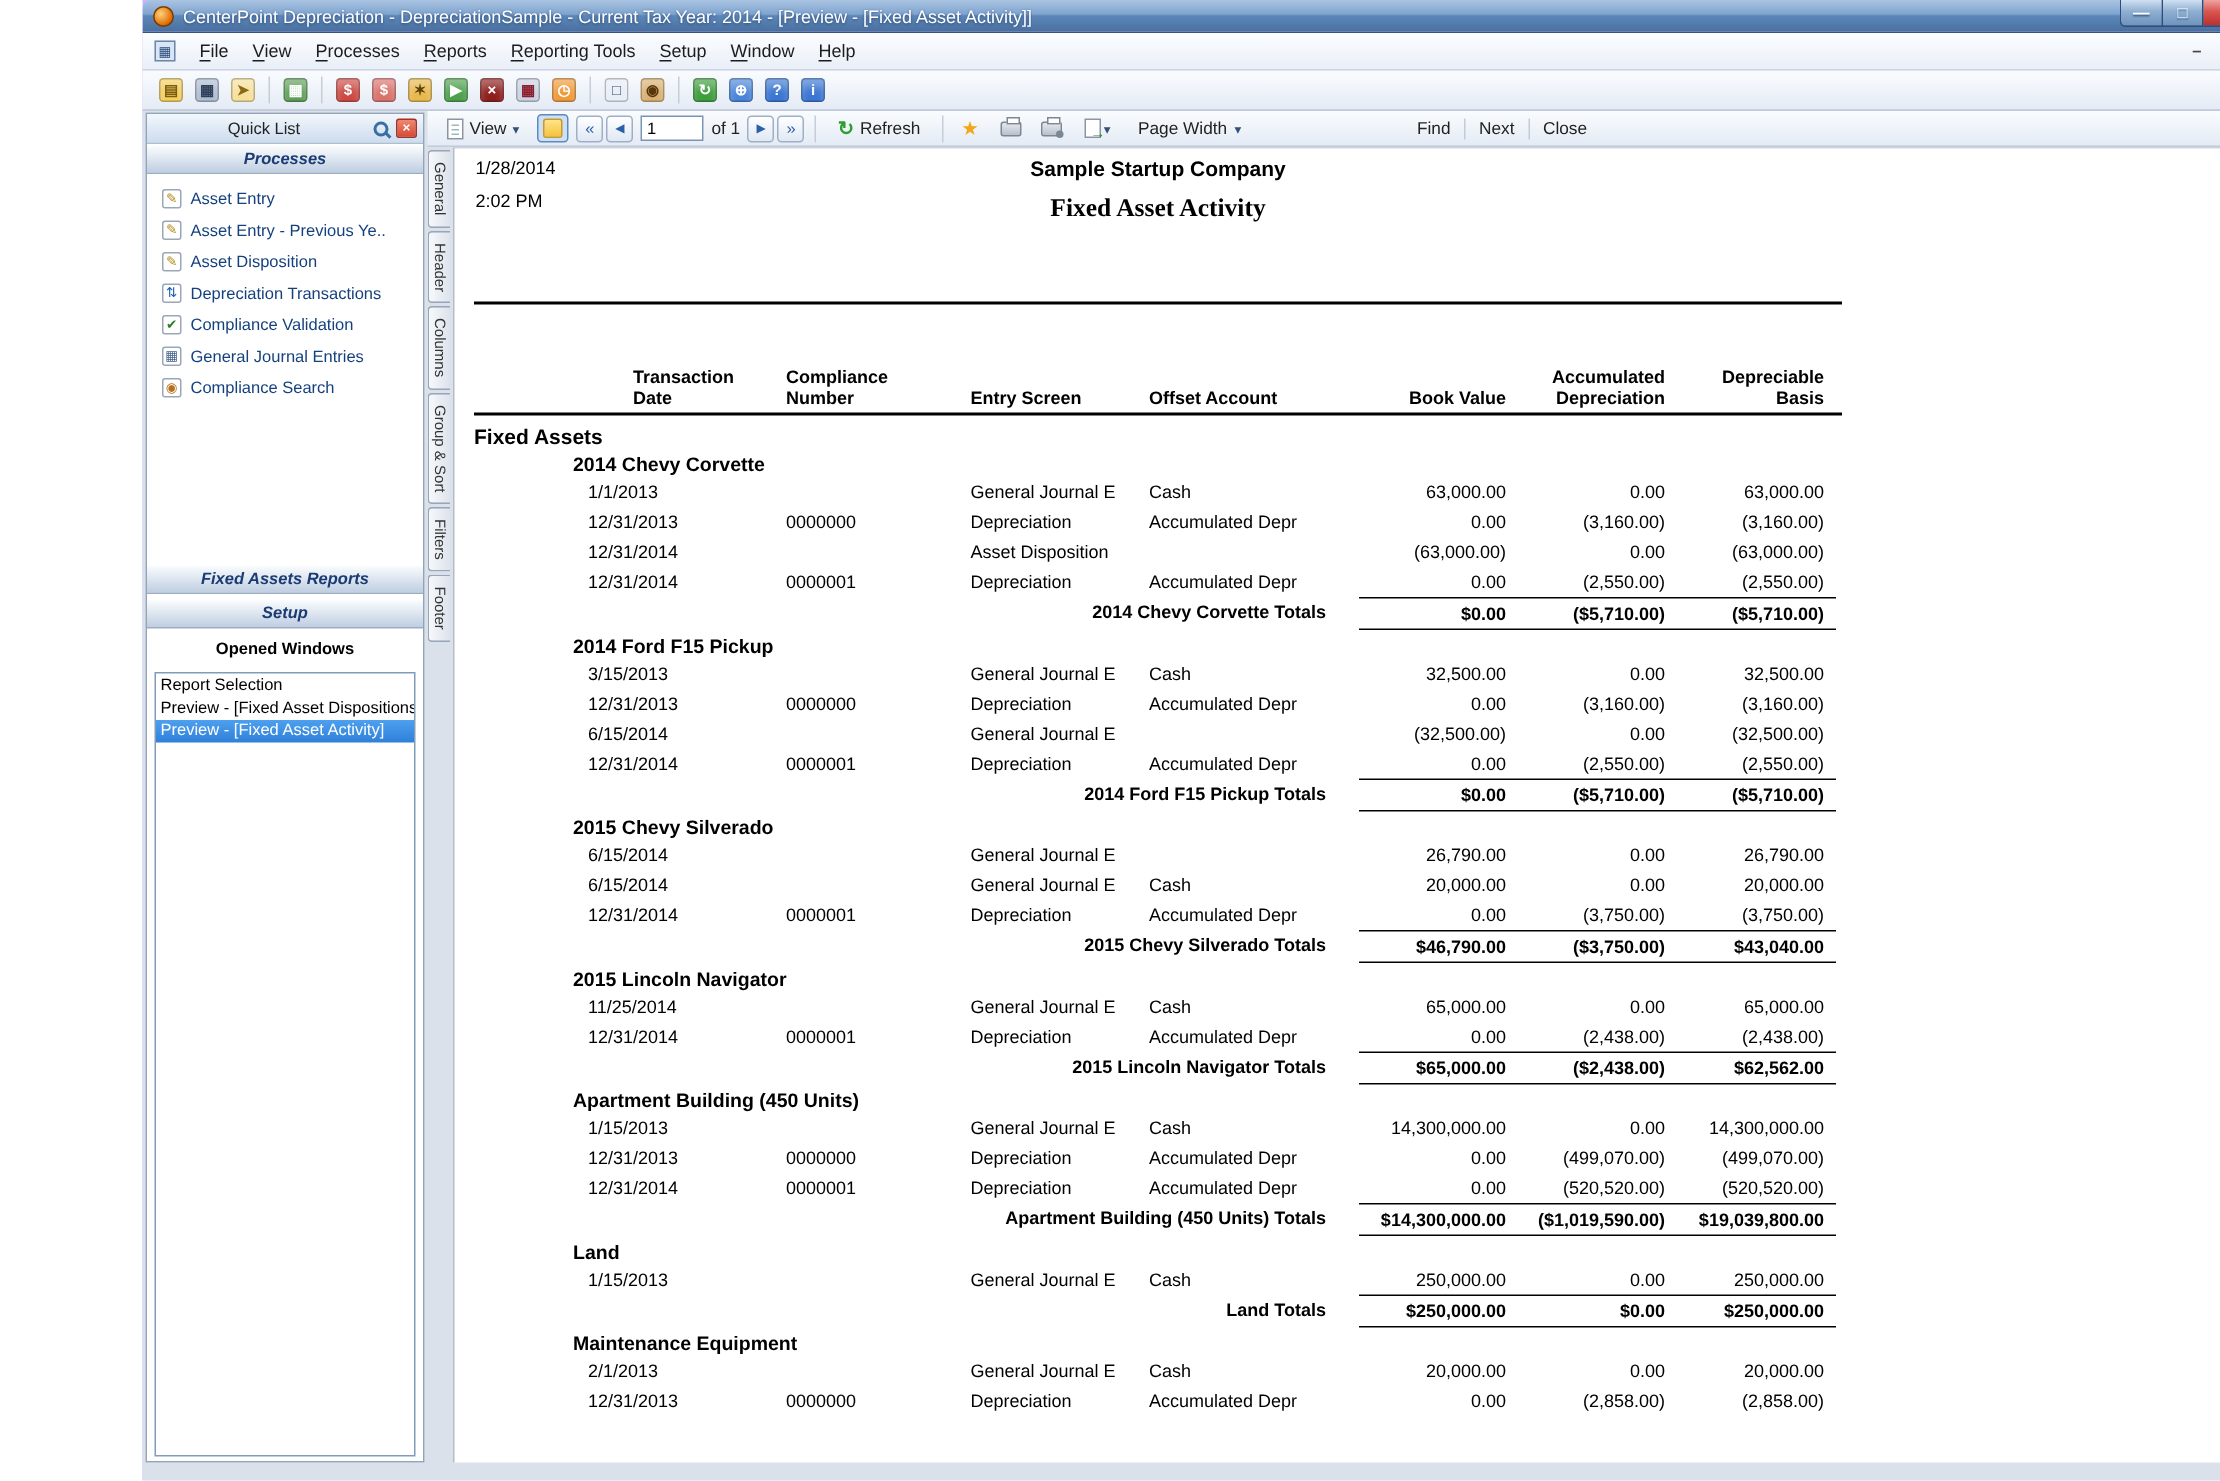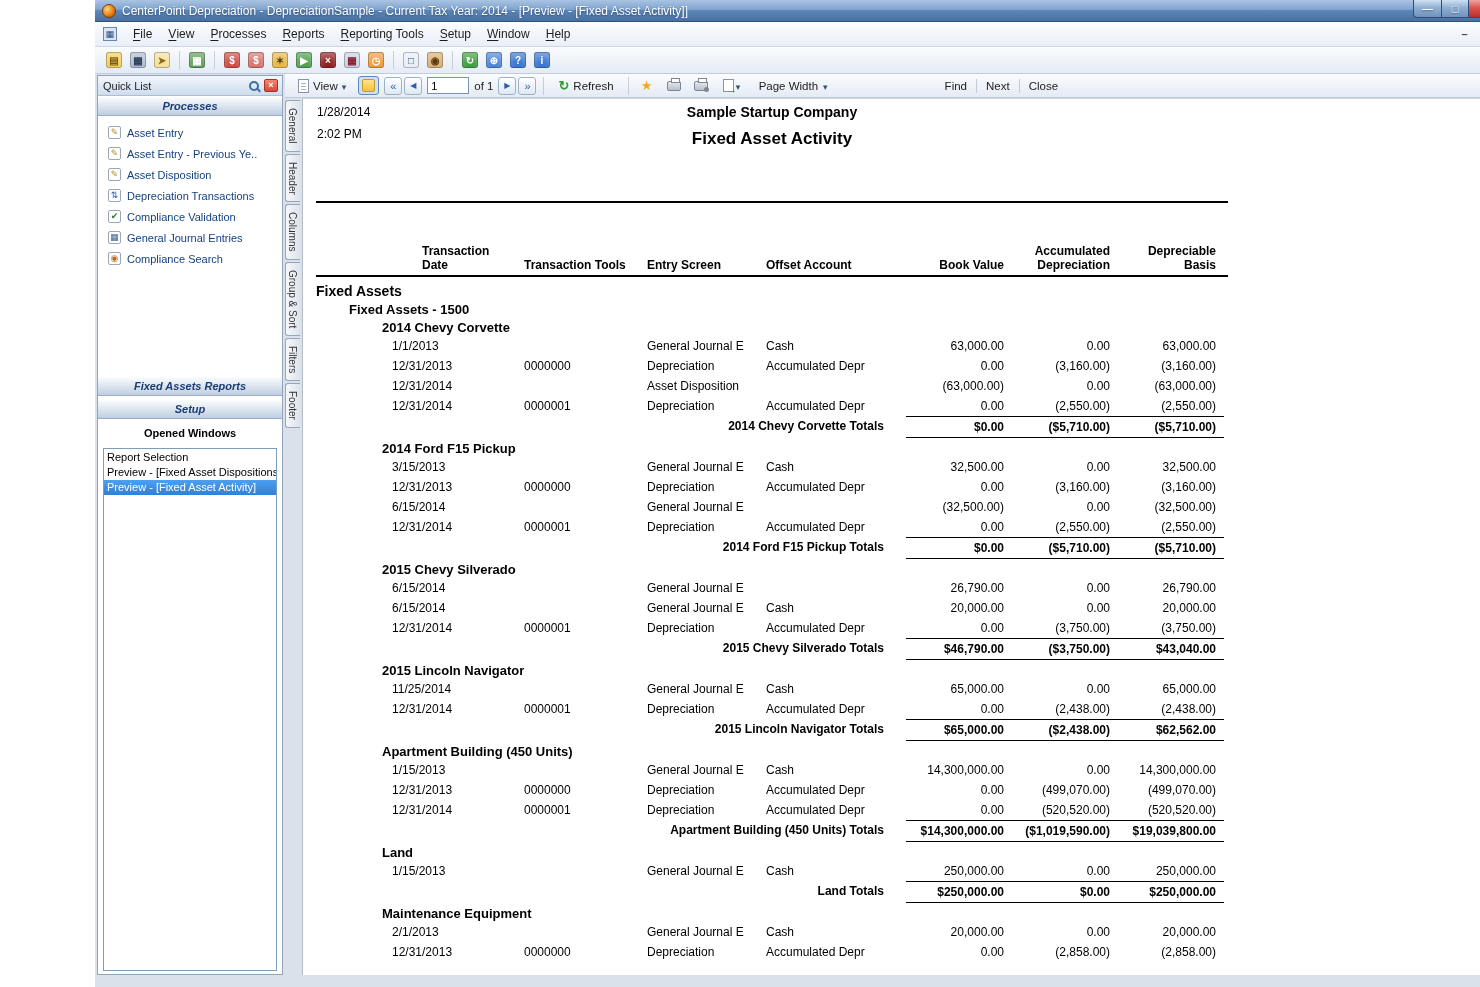--- a/index.html
+++ b/index.html
@@ -49,21 +49,21 @@
   .tb-sep{width:1px;height:18px;background:#c5cdd9;margin:0 4px;}
 
   
   .content{position:absolute;left:0;top:74px;right:0;bottom:0;background:#dbe1ea;}
 
   
   .quicklist{position:absolute;left:2px;top:1px;width:186px;height:900px;background:#fff;
     border:1px solid #93a3b8;font-size:11px;}
   .ql-title{position:absolute;left:0;top:0;right:0;height:20px;display:flex;align-items:center;
     padding:0 4px 0 5px;background:linear-gradient(#f2f7fc,#cddcee);border-bottom:1px solid #aebdd0;color:#222;}
-  .ql-title-text{flex:1;}
+  .ql-title-text{flex:1;text-align:center;}
   .ql-pin{width:10px;height:10px;border:2px solid #3a6ea5;border-radius:50%;position:relative;margin-right:5px;}
   .ql-pin::after{content:"";position:absolute;width:5px;height:2px;background:#3a6ea5;right:-4px;bottom:-2px;transform:rotate(45deg);}
   .ql-close{width:14px;height:13px;background:linear-gradient(#f2876f,#d84936);border:1px solid #a03226;
     border-radius:2px;color:#fff;font-size:9px;line-height:11px;text-align:center;font-weight:bold;}
   .ql-close::before{content:"×";}
   .ql-sec{position:absolute;left:0;right:0;height:20px;text-align:center;line-height:19px;
     font-weight:bold;color:#1b3b74;background:linear-gradient(#fbfdfe,#bfcee1);
     border-top:1px solid #fff;border-bottom:1px solid #9cadc3;font-style:italic;}
   .sec-processes{top:20px;}
   .sec-reports{top:300px;}
@@ -120,21 +120,21 @@
     border-radius:3px 0 0 3px;border-right:none;text-align:center;}
 
   
   .page{position:absolute;left:207px;top:24px;right:17px;bottom:12px;background:#fff;
     border-left:1px solid #b6bcc6;border-top:1px solid #cfd4dc;overflow:hidden;}
   .rpt{width:938px;color:#000;}
   .rpt-top{position:relative;height:97px;}
   .r-date{position:absolute;left:14px;top:6px;font-size:12px;}
   .r-time{position:absolute;left:14px;top:28px;font-size:12px;}
   .r-company{position:absolute;left:0;top:5px;width:938px;text-align:center;font-size:14px;font-weight:bold;}
-  .r-title{position:absolute;left:0;top:30px;width:938px;text-align:center;font-size:17px;font-weight:bold;}
+  .r-title{position:absolute;left:0;top:30px;width:938px;text-align:center;font-size:17px;font-weight:bold;font-family:Liberation Serif, serif;}
   .rgrid{display:grid;grid-template-columns:130px 123px 119px 153px 106px 106px 106px;}
   .rpt-colhead{margin:5px 13px 0 13px;border-top:2px solid #000;border-bottom:2px solid #000;}
   .colhead-grid{margin-left:65px;align-items:end;padding:3px 0 3px 0;}
   .hcell{font-weight:bold;font-size:12px;line-height:14px;margin-top:38px;}
   .h0{padding-left:41px;}
   .h1,.h2,.h3{padding-left:13px;}
   .hcell.num{text-align:right;padding-right:8px;}
   .rpt-group1{font-size:14px;font-weight:bold;margin:6px 0 2px 13px;}
   .rpt-group2{font-size:13px;font-weight:bold;margin:3px 0 2px 46px;}
   .rpt-asset{font-size:13px;font-weight:bold;margin:3px 0 1px 79px;}
@@ -368,30 +368,29 @@
       <div class="rpt">
         <div class="rpt-top">
           <span class="r-date">1/28/2014</span>
           <span class="r-time">2:02 PM</span>
           <div class="r-company">Sample Startup Company</div>
           <div class="r-title">Fixed Asset Activity</div>
         </div>
         <div class="rpt-colhead">
           <div class="rgrid colhead-grid">
               <span class="hcell h0">Transaction Date</span>
-              <span class="hcell h1">Transaction Tools</span>
+              <span class="hcell h1">Compliance Number</span>
               <span class="hcell h2">Entry Screen</span>
               <span class="hcell h3">Offset Account</span>
               <span class="hcell h4 num">Book Value</span>
               <span class="hcell h5 num">Accumulated Depreciation</span>
               <span class="hcell h6 num">Depreciable Basis</span>
             </div>
         </div>
         <div class="rpt-group1">Fixed Assets</div>
-        <div class="rpt-group2">Fixed Assets - 1500</div>
         <div class="rpt-body">
             <div class="rpt-asset">2014 Chevy Corvette</div>
             <div class="rgrid rpt-row">
               <span class="cell c0">1/1/2013</span>
               <span class="cell c1"></span>
               <span class="cell c2">General Journal E</span>
               <span class="cell c3">Cash</span>
               <span class="cell num">63,000.00</span>
               <span class="cell num">0.00</span>
               <span class="cell num">63,000.00</span>

